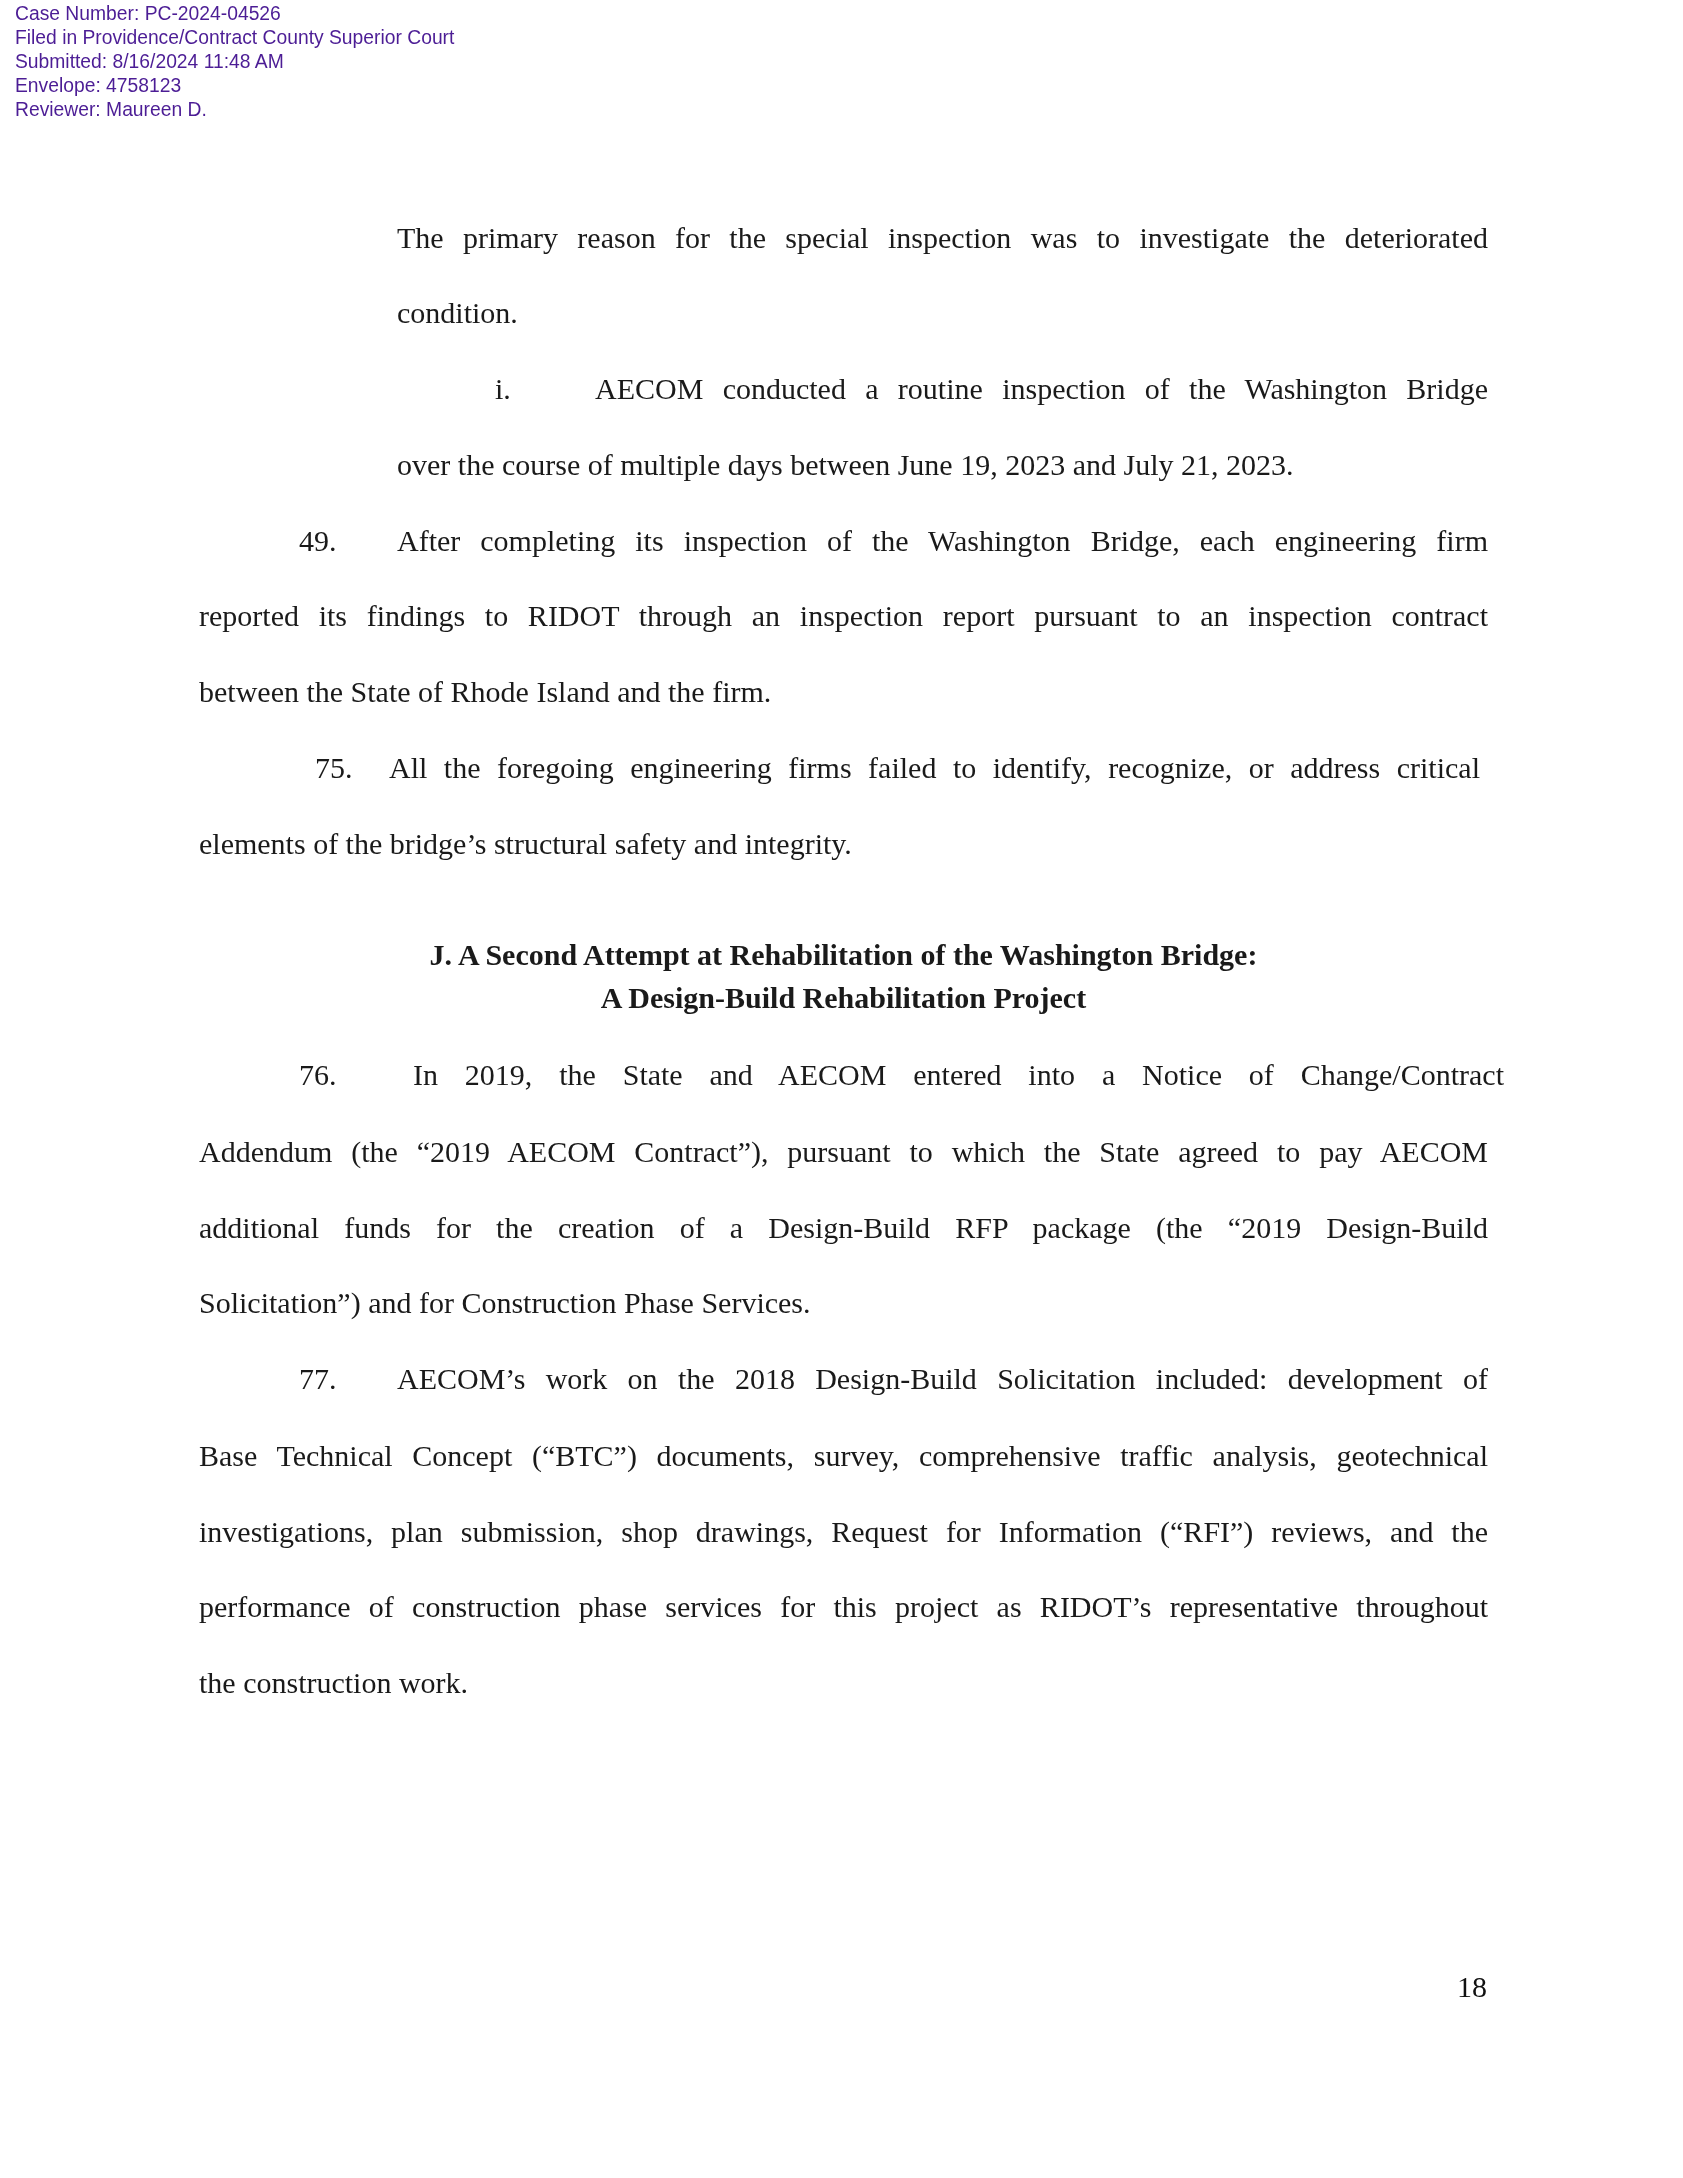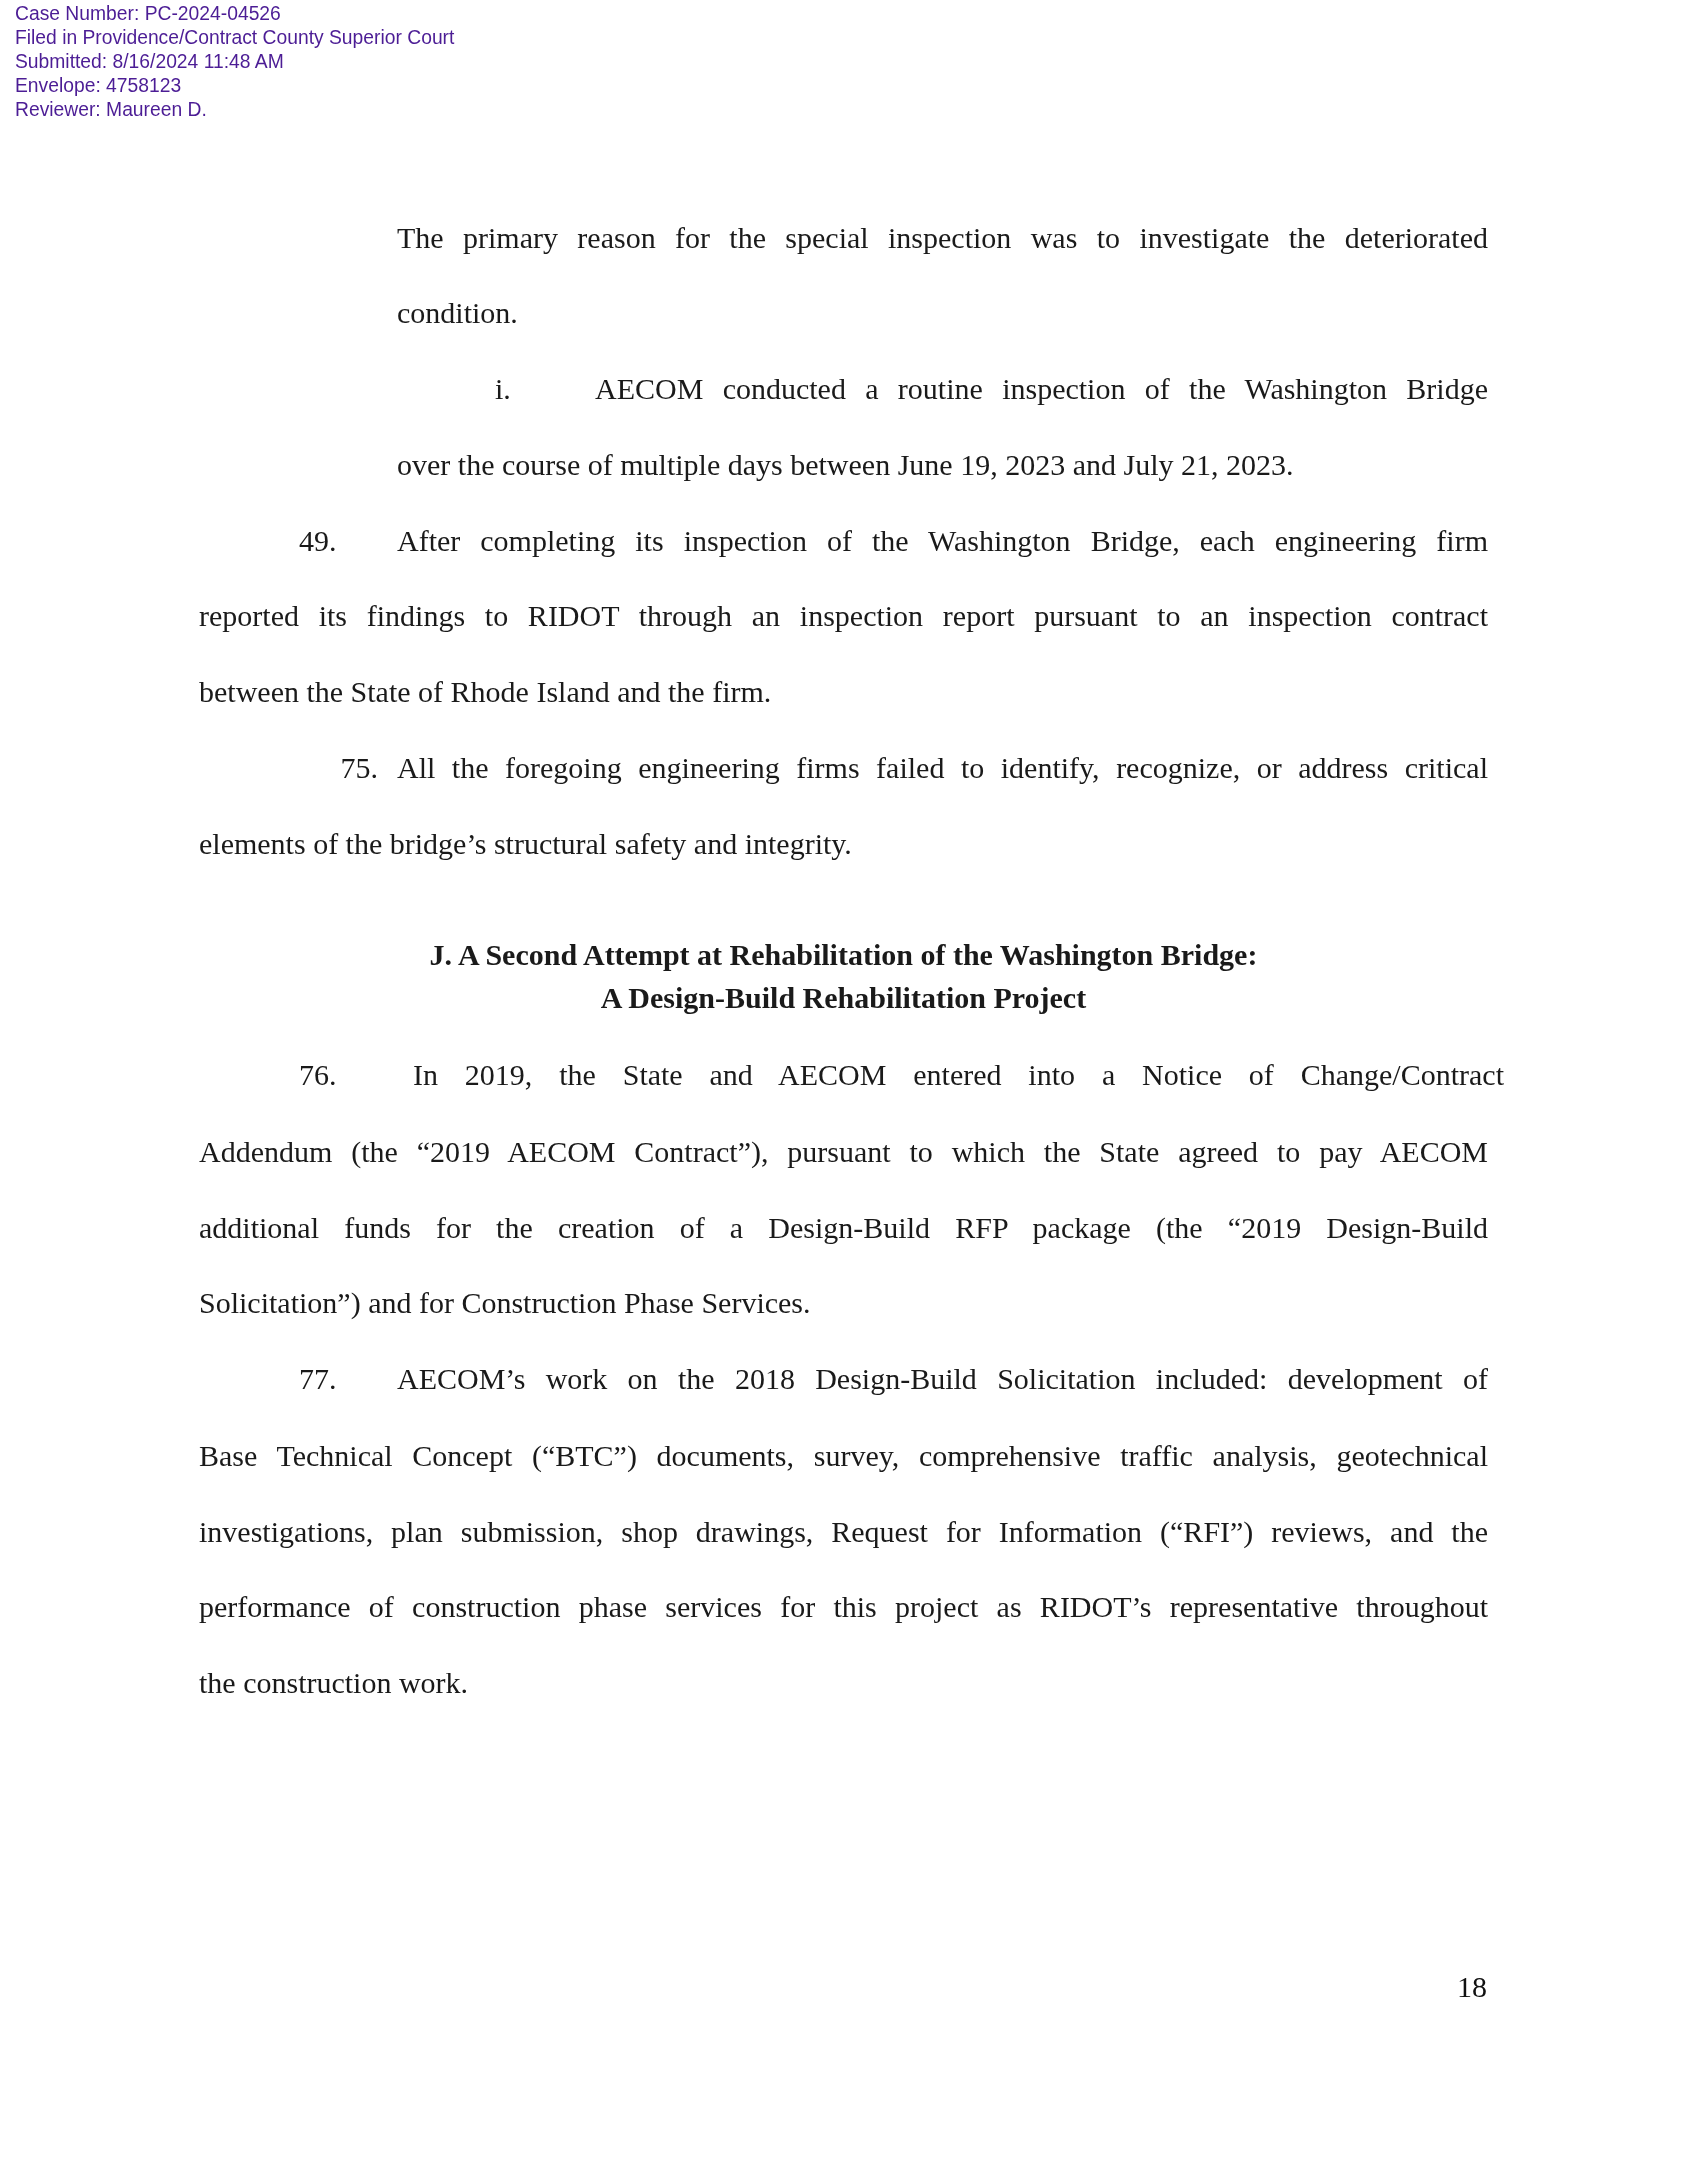--- a/index.html
+++ b/index.html
@@ -31,22 +31,22 @@
 
   <div class="line" style="left:296px;width:59px;top:369px;">i.</div>
   <div class="line just" style="left:396px;width:893px;top:369px;">AECOM conducted a routine inspection of the Washington Bridge</div>
   <div class="line" style="left:198px;top:445px;">over the course of multiple days between June 19, 2023 and July 21, 2023.</div>
 
   <div class="line num" style="left:100px;width:79px;top:521px;">49.</div>
   <div class="line just" style="left:198px;width:1091px;top:521px;">After completing its inspection of the Washington Bridge, each engineering firm</div>
   <div class="line just" style="top:596px;">reported its findings to RIDOT through an inspection report pursuant to an inspection contract</div>
   <div class="line" style="top:672px;">between the State of Rhode Island and the firm.</div>
 
-  <div class="line num" style="left:100px;width:79px;top:748px;text-align:right;">75.</div>
-  <div class="line just" style="left:198px;width:1091px;top:748px;font-family:Liberation Serif, serif;">All the foregoing engineering firms failed to identify, recognize, or address critical</div>
+  <div class="line num" style="left:116px;width:79px;top:748px;">75.</div>
+  <div class="line just" style="left:190px;width:1091px;top:748px;font-family:Liberation Serif, serif;">All the foregoing engineering firms failed to identify, recognize, or address critical</div>
   <div class="line" style="top:824px;">elements of the bridge’s structural safety and integrity.</div>
 
   <div class="heading" style="top:935px;">J.   A Second Attempt at Rehabilitation of the Washington Bridge:</div>
   <div class="heading" style="top:978px;">A Design-Build Rehabilitation Project</div>
 
   <div class="line num" style="left:100px;width:79px;top:1055px;">76.</div>
   <div class="line just" style="left:214px;width:1091px;top:1055px;">In 2019, the State and AECOM entered into a Notice of Change/Contract</div>
   <div class="line just" style="top:1132px;">Addendum (the “2019 AECOM Contract”), pursuant to which the State agreed to pay AECOM</div>
   <div class="line just" style="top:1208px;">additional funds for the creation of a Design-Build RFP package (the “2019 Design-Build</div>
   <div class="line" style="top:1283px;">Solicitation”) and for Construction Phase Services.</div>

